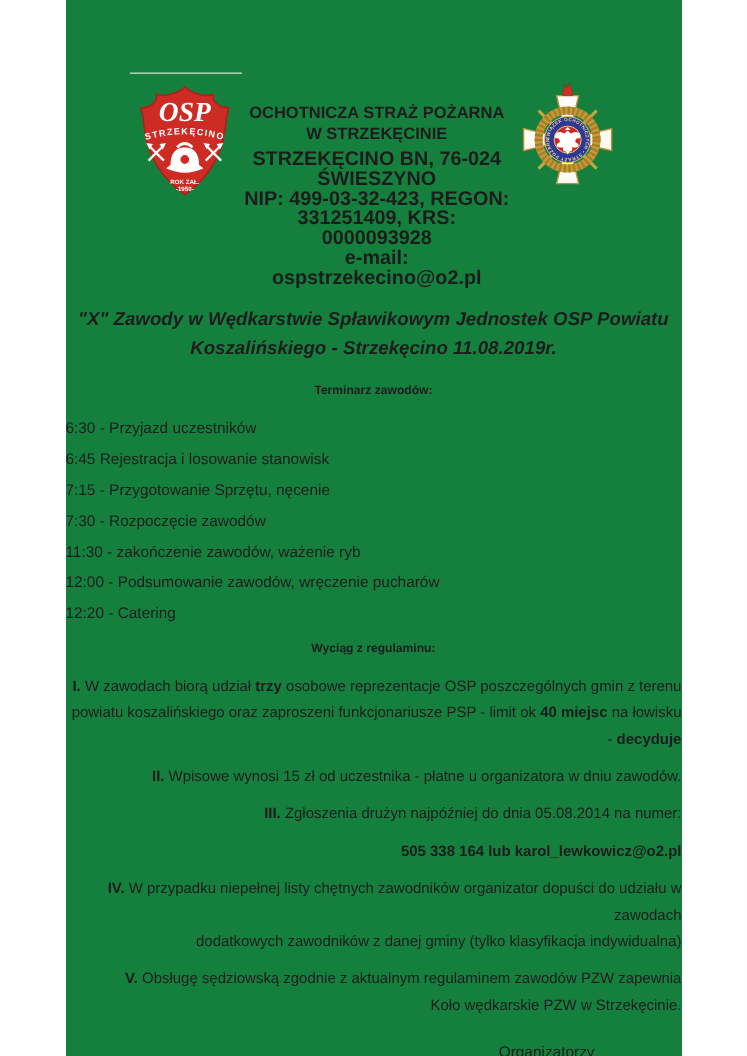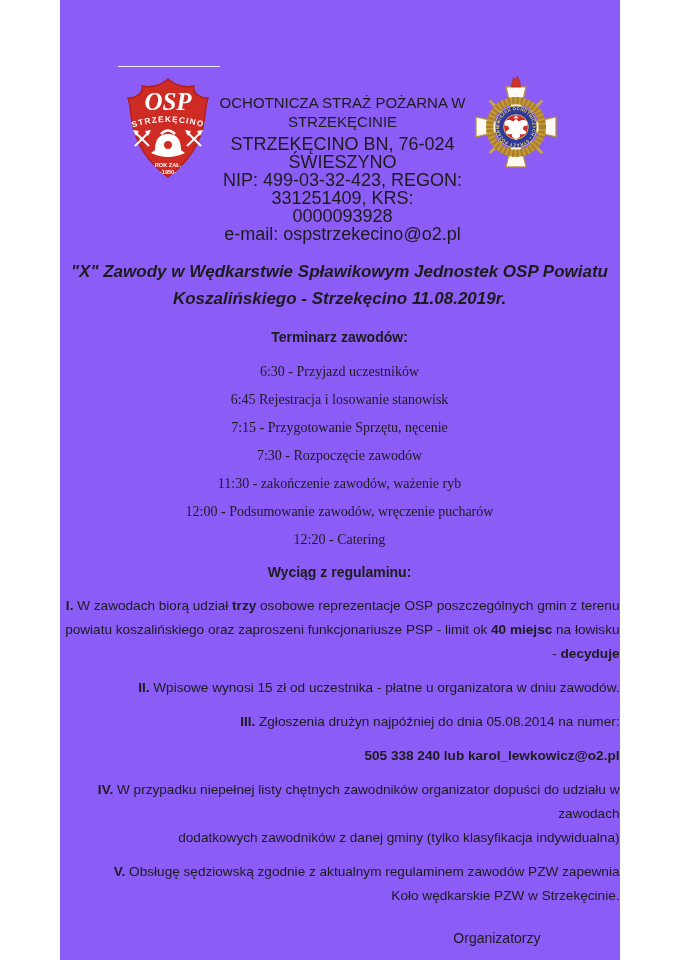--- a/index.html
+++ b/index.html
@@ -1,37 +1,37 @@
 <!DOCTYPE html>
 <html><head>
 <meta charset="utf-8">
 <style>
   html,body { margin:0; padding:0; background:#ffffff; }
   body { font-family:"Liberation Sans", sans-serif; color:#1c1c1c; }
   .page {
     position:relative; width:560px; height:960px; margin:0 auto;
-    background:#8b5cf6; overflow:hidden;
+    background:#15803d; overflow:hidden;
   }
   
   .header { display:flex; justify-content:space-between; align-items:flex-start;
             padding:66px 52px 0 58px; }
   .logo-left  { width:102px; border-top:1px solid #ececec; padding-top:7px; }
   .logo-right { width:102px; padding-top:8px; }
   .logo-left svg, .logo-right svg { display:block; }
-  .header-center { flex:1; text-align:center; padding-top:27px; font-weight:normal; }
+  .header-center { flex:1; text-align:center; padding-top:27px; font-weight:bold; }
   .org-name  { font-size:15px; line-height:19px; margin-bottom:4px; }
   .hdr-line  { font-size:18px; line-height:18px; }
   
   .doc-title { text-align:center; font-weight:bold; font-style:italic;
                font-size:17px; line-height:27px; margin-top:15px; }
   
-  .section-heading { text-align:center; font-weight:bold; font-size:14px;
+  .section-heading { text-align:center; font-weight:bold; font-size:11px;
                      margin-top:15px; line-height:20px; }
   
-  .schedule { text-align:center; font-size:14px; margin-top:17px;font-family:Liberation Serif, serif; }
+  .schedule { font-size:14px; margin-top:17px; }
   .schedule-item { line-height:15px; margin-bottom:13px; }
   
   .reg { text-align:right; font-size:13.6px; margin-top:12px; }
   .reg-p { margin:0 auto 10px auto; max-width:585px; line-height:24px; }
   .b { font-weight:bold; }
   
   .signature { text-align:right; padding-right:79px; font-weight:normal;
                font-size:14px; margin-top:22px; }
 </style>
 </head>
@@ -146,21 +146,21 @@
 
     <div class="reg-p">
       <div><span class="b">I.</span><span> W zawodach biorą udział </span><span class="b">trzy</span><span> osobowe reprezentacje OSP poszczególnych gmin z terenu</span></div>
       <div><span>powiatu koszalińskiego oraz zaproszeni funkcjonariusze PSP - limit ok </span><span class="b">40 miejsc</span><span> na łowisku - </span><span class="b">decyduje</span></div>
     </div>
 
     <div class="reg-p"><span class="b">II.</span><span> Wpisowe wynosi 15 zł od uczestnika - płatne u organizatora w dniu zawodów.</span></div>
 
     <div class="reg-p"><span class="b">III.</span><span> Zgłoszenia drużyn najpóźniej do dnia 05.08.2014 na numer:</span></div>
 
-    <div class="reg-p b">505 338 240 lub karol_lewkowicz@o2.pl</div>
+    <div class="reg-p b">505 338 164 lub karol_lewkowicz@o2.pl</div>
 
     <div class="reg-p">
       <div><span class="b">IV.</span><span> W przypadku niepełnej listy chętnych zawodników organizator dopuści do udziału w zawodach</span></div>
       <div>dodatkowych zawodników z danej gminy (tylko klasyfikacja indywidualna)</div>
     </div>
 
     <div class="reg-p">
       <div><span class="b">V.</span><span> Obsługę sędziowską zgodnie z aktualnym regulaminem zawodów PZW zapewnia</span></div>
       <div>Koło wędkarskie PZW w Strzekęcinie.</div>
     </div>

